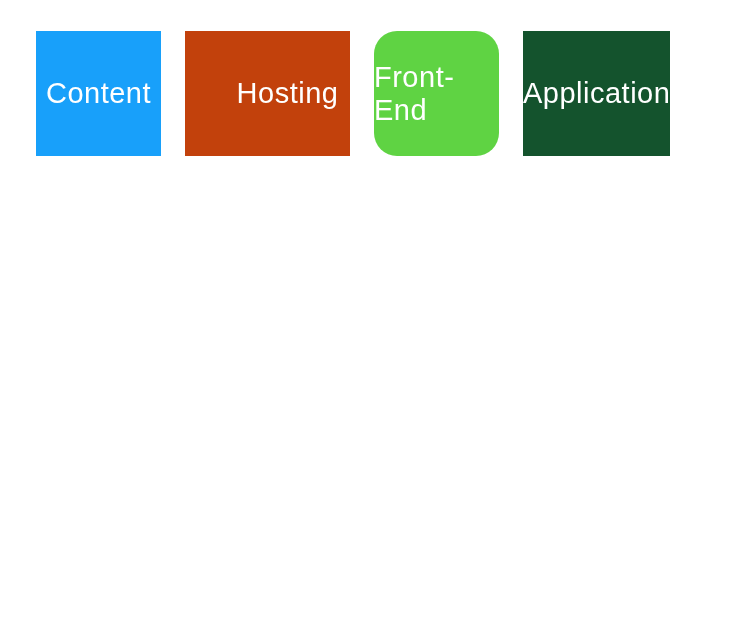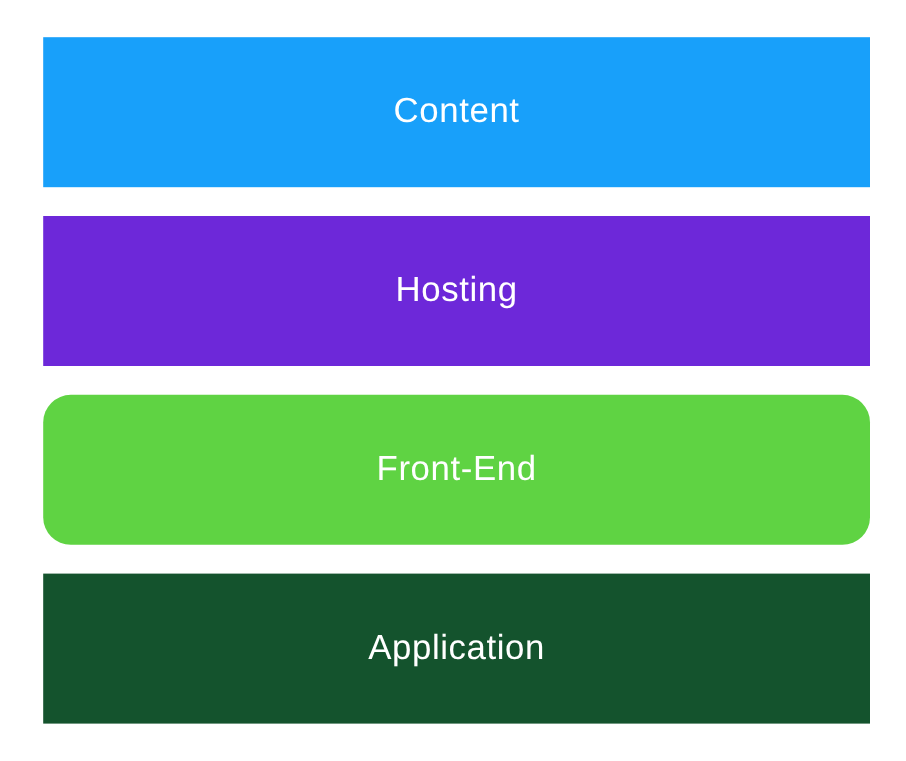--- a/index.html
+++ b/index.html
@@ -10,21 +10,21 @@
     background: #ffffff;
     font-family: "Liberation Sans", sans-serif;
     overflow: hidden;
   }
   .diagram {
     box-sizing: border-box;
     width: 755px;
     height: 634px;
     padding: 31px 30px 31px 36px;
     display: flex;
-    flex-direction: column;
+    flex-direction: row;
     gap: 24px;
   }
   .layer-bar {
     height: 125px;
     flex: 0 0 125px;
     display: flex;
     align-items: center;
     justify-content: center;
   }
   .layer-label {
@@ -34,21 +34,21 @@
     letter-spacing: 0.5px;
   }
 </style>
 </head>
 <body>
 
 <div class="diagram">
   <div class="layer-bar" style="background: rgb(24, 160, 250);">
     <span class="layer-label">Content</span>
   </div>
-  <div class="layer-bar" style="background: #6d28d9;">
+  <div class="layer-bar" style="background: #c2410c; padding-left: 40px;">
     <span class="layer-label">Hosting</span>
   </div>
   <div class="layer-bar" style="background: rgb(95, 211, 67); border-radius: 23px;">
     <span class="layer-label">Front-End</span>
   </div>
   <div class="layer-bar" style="background: #14532d;">
     <span class="layer-label">Application</span>
   </div>
 </div>
 

